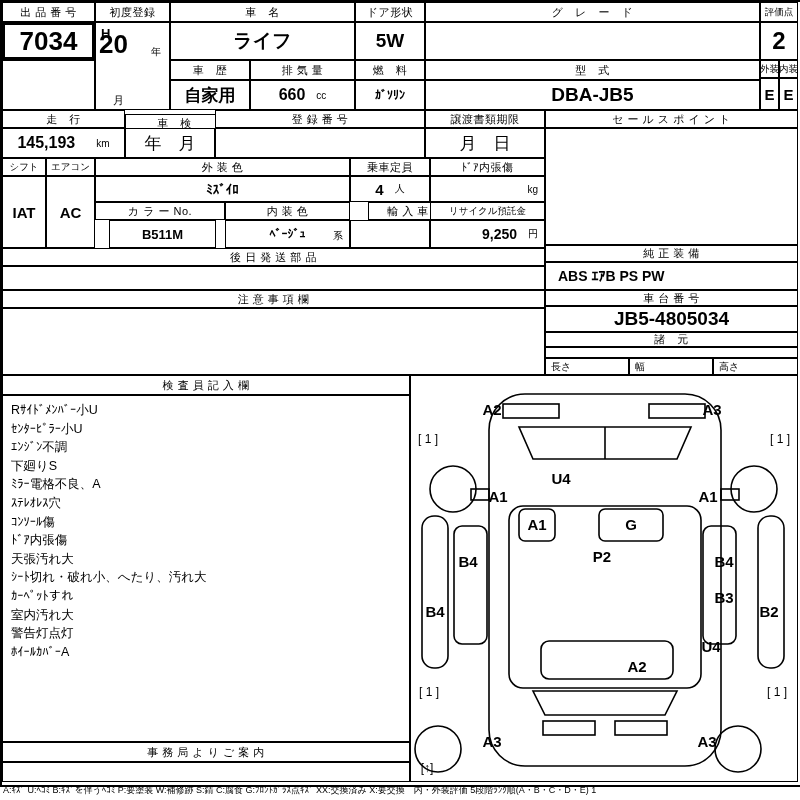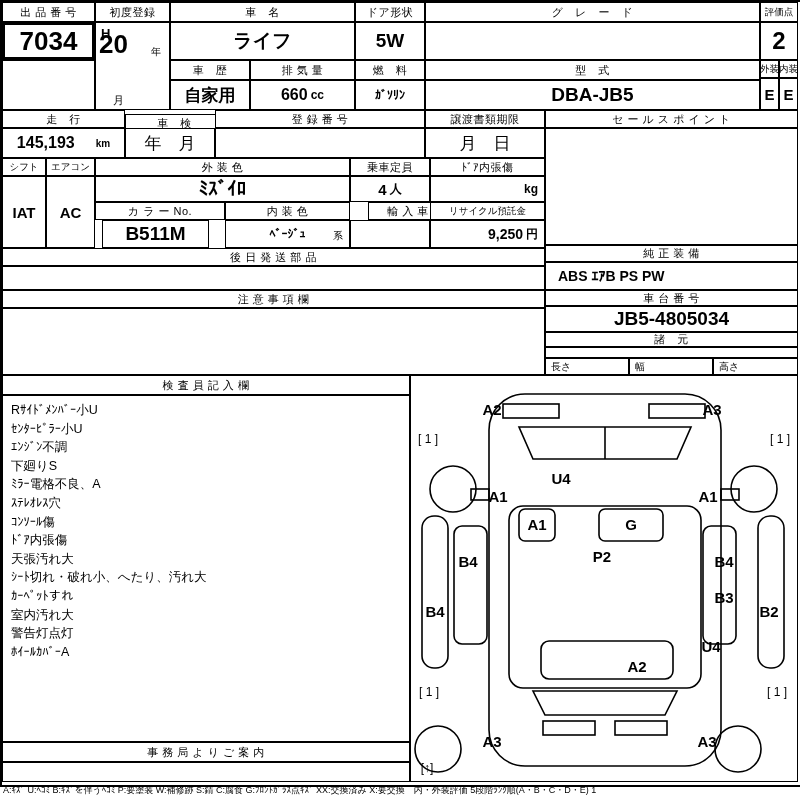--- a/index.html
+++ b/index.html
@@ -16,25 +16,25 @@
   .left{justify-content:flex-start;padding-left:12px;}
   .right{justify-content:flex-end;padding-right:6px;}
   .thick{border-width:3px;}
   .v26{font-size:26px;}
   .v24{font-size:24px;}
   .v19{font-size:19px;}
   .v17{font-size:17px;}
   .v16{font-size:16px;}
   .v15{font-size:15px;}
   .v14{font-size:14px;}
-  .v13{font-size:19px;}
+  .v13{font-size:13px;}
   .v12{font-size:12px;}
   .v11s{font-size:17px;font-weight:normal;}
-  .unit{font-size:10px;font-weight:bold;margin-left:21px;}
-  .unit-n{font-size:12px;font-weight:bold;margin-left:3px;}
+  .unit{font-size:10px;font-weight:normal;margin-left:21px;}
+  .unit-n{font-size:10px;font-weight:normal;margin-left:11px;}
   .abs{position:absolute;}
   .notes-list{padding:5px 8px;font-size:12.5px;line-height:18.6px;white-space:pre;}
   .note-line{height:18.6px;overflow:hidden;}
   .legend{position:absolute;left:3px;top:784px;width:794px;font-size:9px;white-space:pre;letter-spacing:0;}
   .spec-label{font-size:10px;display:flex;align-items:center;justify-content:flex-start;padding-left:5px;}
   #car-svg{position:absolute;left:0;top:0;}
   .svg-stroke{fill:none;stroke:#000;stroke-width:1.6;}
   .svg-label{font-family:"Liberation Sans","DejaVu Sans",sans-serif;font-size:15px;font-weight:bold;fill:#000;}
   .svg-label.small{font-size:12px;font-weight:normal;}
 </style>
@@ -120,21 +120,21 @@
   <span class="unit-n">人</span>
 </div>
 
 <div class="c hdr" style="left:430px;top:158px;width:115px;height:18px">ﾄﾞｱ内張傷</div>
 <div class="c val right" style="left:430px;top:176px;width:115px;height:26px">
   <span></span>
   <span class="unit-n">kg</span>
 </div>
 
 <div class="c hdr" style="left:95px;top:202px;width:130px;height:18px">カ ラ ー No.</div>
-<div class="c val v13" style="left:102px;top:220px;width:107px;height:28px">B511M</div>
+<div class="c val v13" style="left:109px;top:220px;width:107px;height:28px">B511M</div>
 
 <div class="c hdr" style="left:225px;top:202px;width:125px;height:18px">内 装 色</div>
 <div class="c val v12" style="left:225px;top:220px;width:125px;height:28px">
   <span>ﾍﾞｰｼﾞｭ</span>
   <span class="abs" style="right:6px;top:8px;font-size:10px;font-weight:normal">系</span>
 </div>
 
 <div class="c hdr" style="left:368px;top:202px;width:80px;height:18px">輸 入 車</div>
 <div class="c val v13" style="left:350px;top:220px;width:80px;height:28px"></div>
 

